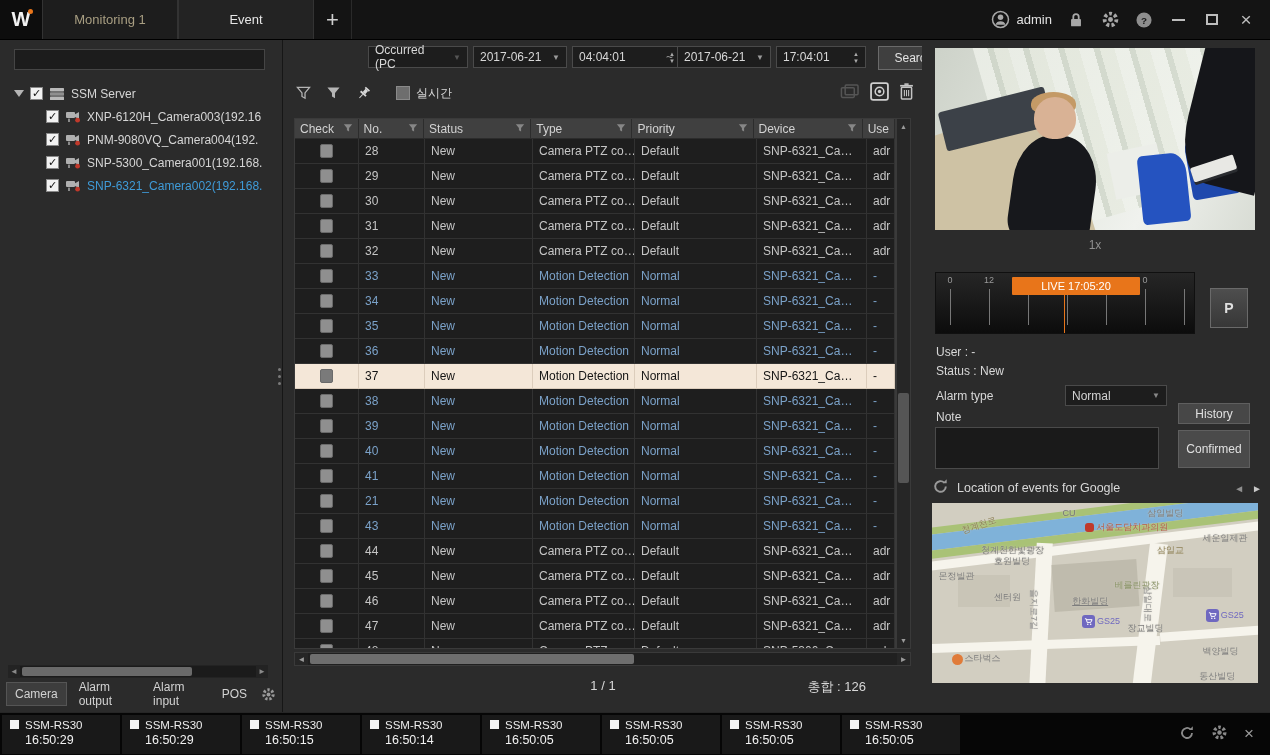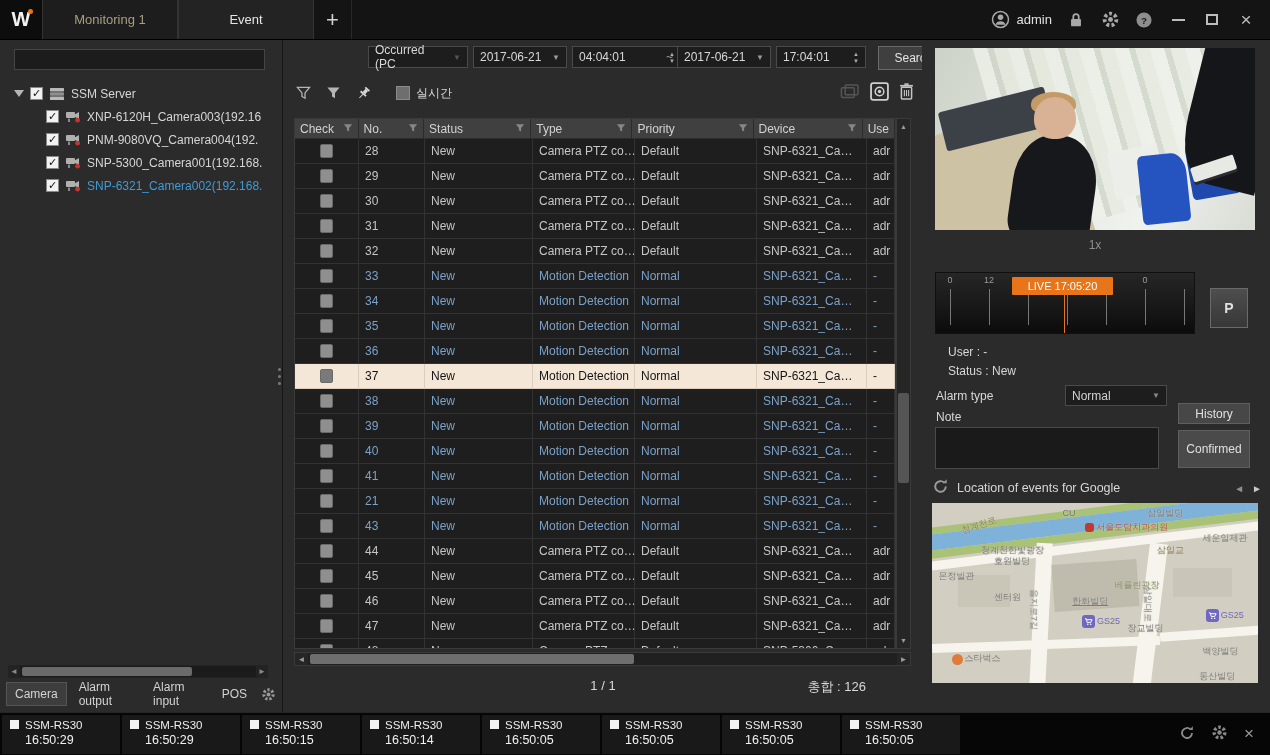--- a/index.html
+++ b/index.html
@@ -118,23 +118,23 @@
   .vid-hair{position:absolute;left:30%;top:24%;width:14%;height:13%;background:#c49a66;border-radius:50% 50% 40% 40%;}
   .vid-chair1{position:absolute;left:64%;top:58%;width:15%;height:38%;background:#2553c0;border-radius:10% 30% 8% 8%;transform:rotate(-6deg);}
   .vid-chair2{position:absolute;left:79%;top:48%;width:15%;height:34%;background:#1f49ad;border-radius:20% 20% 8% 8%;transform:rotate(-10deg);}
   .vid-dark{position:absolute;right:-6%;top:-8%;width:26%;height:85%;transform:rotate(14deg);background:#15161a;border-radius:0 0 0 40%;}
   .vid-obj{position:absolute;left:80%;top:62%;width:14%;height:8%;background:#e8e8e4;transform:rotate(-18deg);border-radius:2px;box-shadow:0 3px 0 #2a2c30;}
   #zoom-label{position:absolute;left:13px;top:198px;width:320px;text-align:center;color:#8f8f8f;font-size:12px;}
   #timeline{position:absolute;left:13px;top:232px;width:260px;height:62px;background:linear-gradient(#262626,#141414 70%,#0c0c0c);border:1px solid #101010;}
   .tick{position:absolute;top:16px;bottom:8px;width:1px;background:#777;}
   .tick-label{position:absolute;top:2px;transform:translateX(-50%);color:#9a9a9a;font-size:9px;}
   #needle{position:absolute;left:128px;top:6px;bottom:0;width:1px;background:#e8751a;}
-  #live-badge{position:absolute;left:76px;top:4px;width:101px;height:18px;background:#e8751a;color:#fff;font-size:11px;display:flex;align-items:center;justify-content:center;border-radius:1px;}
+  #live-badge{position:absolute;left:76px;top:4px;width:128px;height:18px;background:#e8751a;color:#fff;font-size:11px;display:flex;align-items:center;justify-content:center;border-radius:1px;}
   #p-btn{position:absolute;left:288px;top:248px;width:38px;height:40px;background:linear-gradient(#4e4e4e,#373737);border:1px solid #6a6a6a;color:#e0e0e0;font-size:14px;font-weight:bold;display:flex;align-items:center;justify-content:center;}
-  .detail-line{position:absolute;left:14px;color:#d8d8d8;font-size:12px;margin-left:12px;}
+  .detail-line{position:absolute;left:14px;color:#d8d8d8;font-size:12px;}
   #alarm-label{position:absolute;left:14px;top:349px;color:#d8d8d8;}
   #alarm-select{position:absolute;left:143px;top:345px;width:102px;height:21px;background:#1d1d1d;border:1px solid #4a4a4a;display:flex;align-items:center;padding:0 6px;color:#d2d2d2;}
   #alarm-select .caret{margin-left:auto;font-size:8px;color:#888;}
   #history-btn{position:absolute;left:256px;top:363px;width:72px;height:21px;background:#474747;border:1px solid #5f5f5f;color:#e0e0e0;display:flex;align-items:center;justify-content:center;font-size:12px;}
   #note-label{position:absolute;left:14px;top:370px;color:#d8d8d8;}
   #note-area{position:absolute;left:13px;top:387px;width:224px;height:42px;background:#1a1a1a;border:1px solid #4a4a4a;color:#ddd;resize:none;}
   #confirmed-btn{position:absolute;left:256px;top:390px;width:72px;height:38px;background:#4a4a4a;border:1px solid #5f5f5f;color:#e0e0e0;display:flex;align-items:center;justify-content:center;font-size:12px;}
   #loc-header{position:absolute;left:10px;top:438px;right:8px;height:20px;display:flex;align-items:center;}
   #loc-title{margin-left:8px;color:#d8d8d8;font-size:12.5px;}
   #loc-arrows{margin-left:auto;display:flex;gap:8px;color:#8f8f8f;font-size:10px;}

